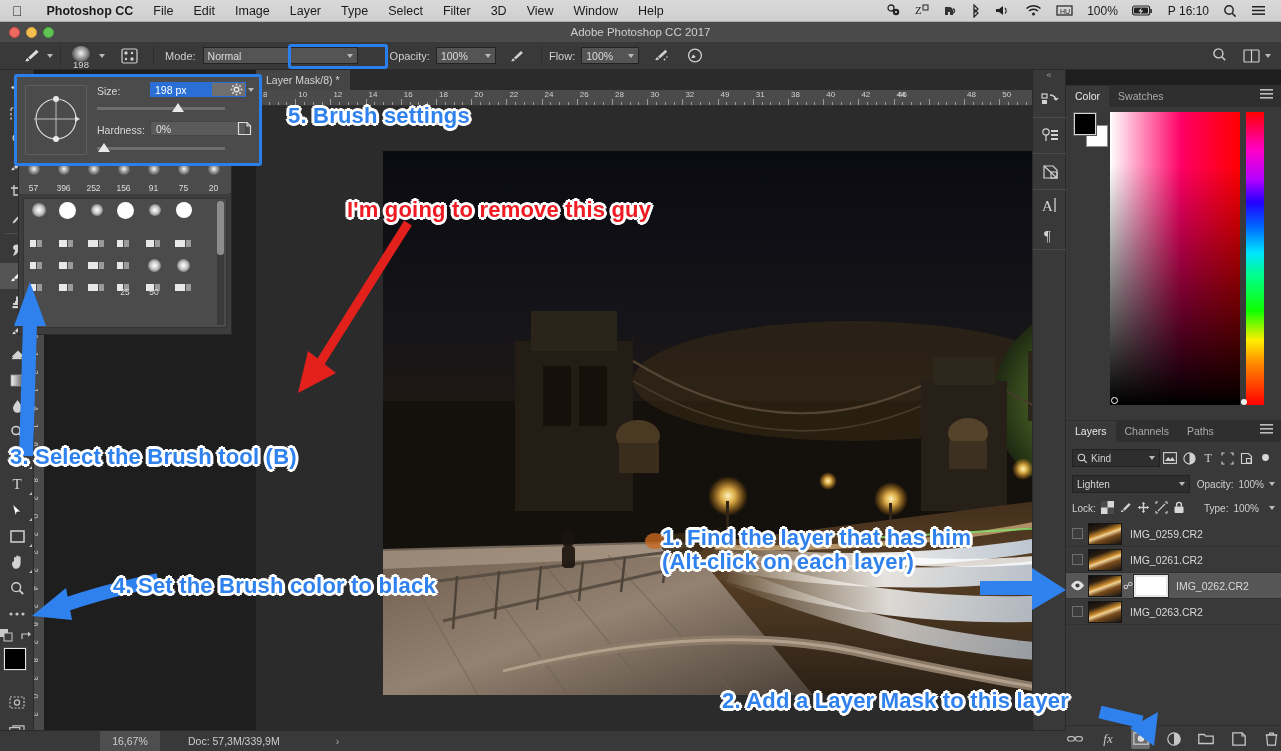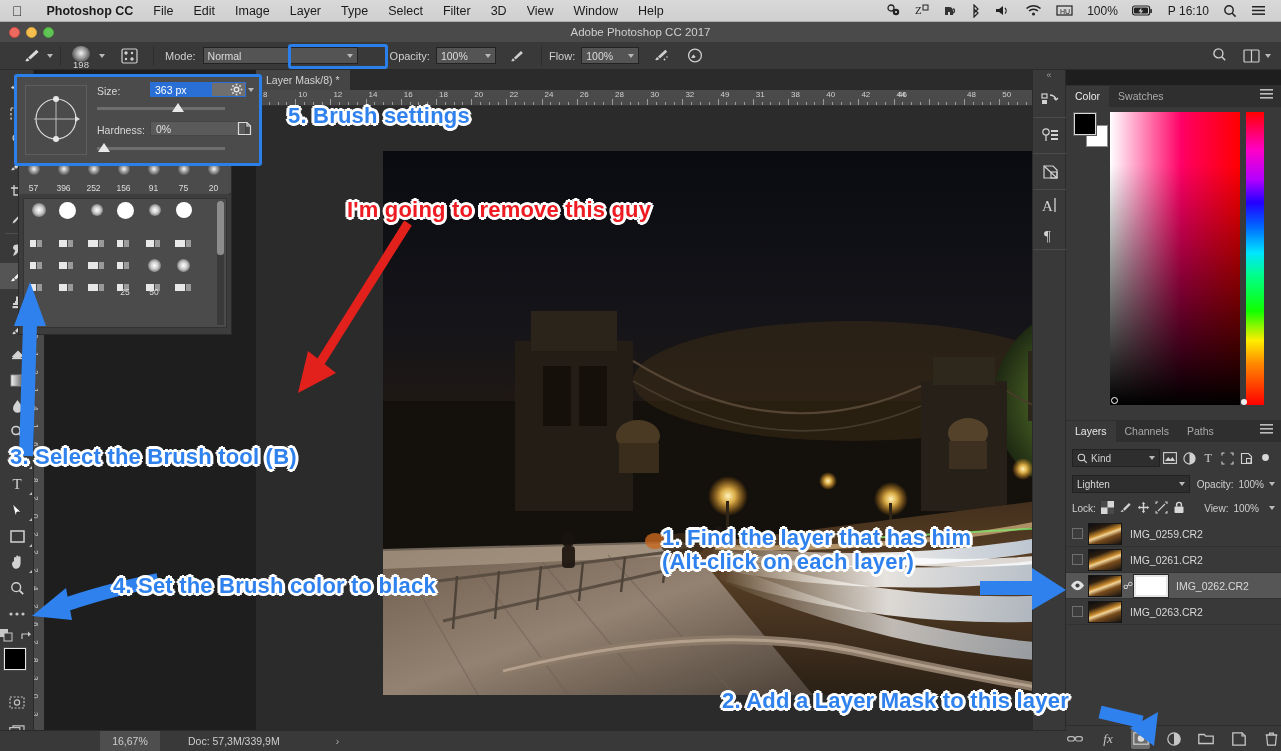--- a/index.html
+++ b/index.html
@@ -956,21 +956,21 @@
           <circle cx="30" cy="33" r="20" fill="none" stroke="#dcdcdc" stroke-width="1.2"></circle>
           <line x1="30" y1="11" x2="30" y2="55" stroke="#bdbdbd" stroke-width="1"></line>
           <line x1="8" y1="33" x2="52" y2="33" stroke="#bdbdbd" stroke-width="1"></line>
           <circle cx="30" cy="13" r="3" fill="#e8e8e8"></circle>
           <circle cx="30" cy="53" r="3" fill="#e8e8e8"></circle>
           <path d="M49 30l5 3-5 3z" fill="#e2e2e2"></path>
         </svg>
     </div>
     <div class="bp-sizerow">Size:</div>
     <div class="bp-sizefield"></div>
-    <div class="bp-sizeval">363 px</div>
+    <div class="bp-sizeval">198 px</div>
     <div class="bp-slider" style="left:80px; top:30px; width:128px;"></div>
     <div class="bp-knob" style="left:155px; top:26px;"></div>
     <div style="position:absolute;left:80px;top:47px;font-size:10.5px;color:#d8d8d8;">Hardness:</div>
     <div style="position:absolute;left:133px;top:44px;width:96px;height:15px;background:#5a5a5a;border:1px solid #464646;color:#e2e2e2;font-size:10.5px;display:flex;align-items:center;padding-left:5px;">0%</div>
     <div class="bp-slider" style="left:80px; top:70px; width:128px;"></div>
     <div class="bp-knob" style="left:81px; top:66px;"></div>
     <div style="position:absolute;right:6px;top:6px;color:#e2e2e2;display:flex;align-items:center;">
       <svg width="13" height="13" viewBox="0 0 13 13">
           <circle cx="6.5" cy="6.5" r="2.3" fill="none" stroke="#e6e6e6" stroke-width="1.4"></circle>
           <g stroke="#e6e6e6" stroke-width="1.6">
@@ -1148,21 +1148,21 @@
       <span><svg width="13" height="13" viewBox="0 0 13 13">
             <g fill="none" stroke="#d2d2d2" stroke-width="1.1">
               <path d="M1 3V1h2M10 1h2v2M12 10v2h-2M3 12H1v-2"></path>
               <path d="M3 10L10 3"></path>
             </g>
           </svg></span>
       <span><svg width="12" height="13" viewBox="0 0 12 13">
             <rect x="1.5" y="5.5" width="9" height="6.5" rx="1" fill="#d8d8d8"></rect>
             <path d="M3.6 5.5V3.8a2.4 2.4 0 014.8 0v1.7" fill="none" stroke="#d8d8d8" stroke-width="1.4"></path>
           </svg></span>
-      <span style="margin-left:auto;">View:</span>
+      <span style="margin-left:auto;">Type:</span>
       <span>100%</span>
       <span class="caret"></span>
     </div>
 
     <div class="layerlist" id="layerlist">
         <div class="lrow">
           <span class="eye">
             <span class="eyebox"></span>
           </span>
           <span class="lthumb"></span>

